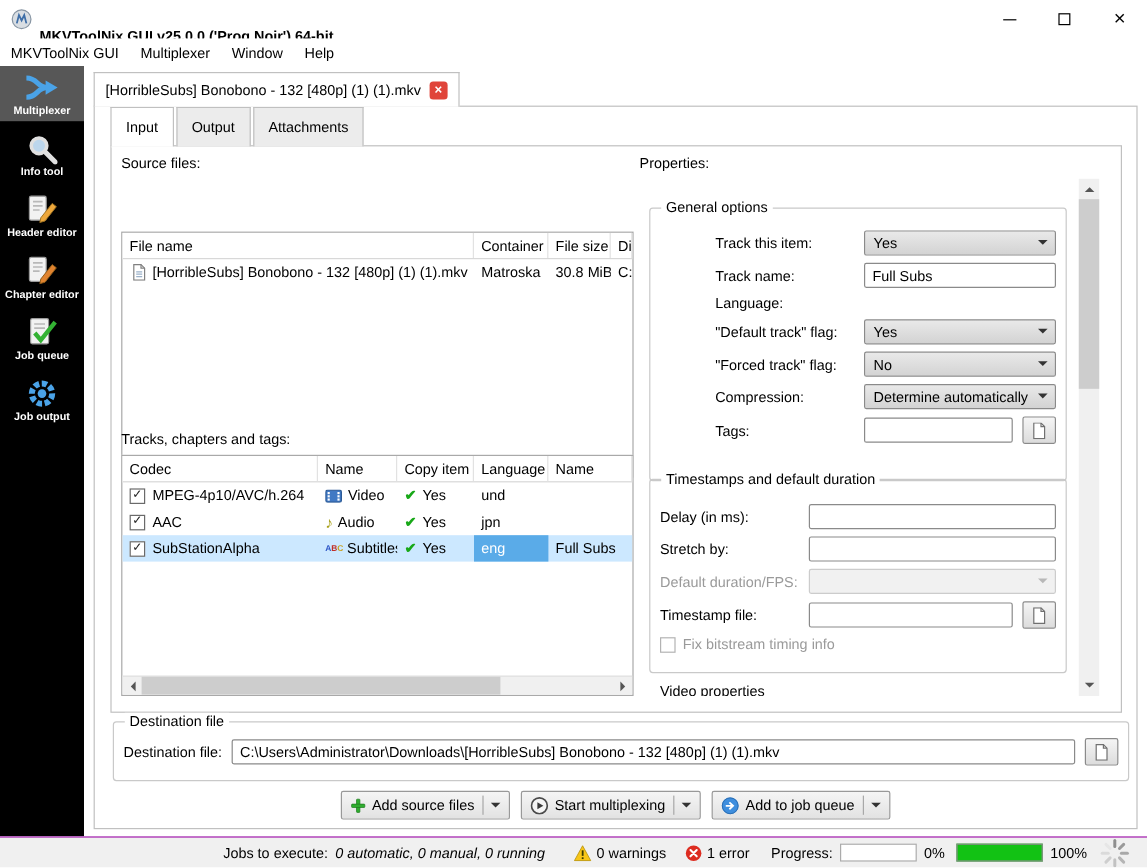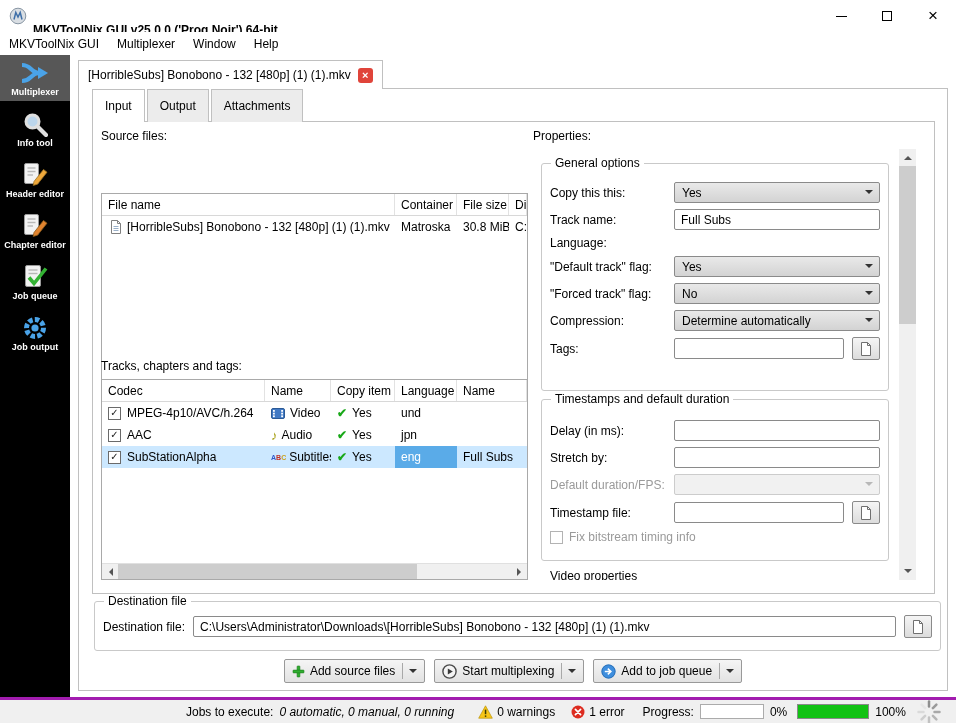--- a/index.html
+++ b/index.html
@@ -77,21 +77,21 @@
   .tri-up { width:0; height:0; border:4px solid transparent; border-bottom-color:#555; margin-top:-3px; }
   .tri-down { width:0; height:0; border:4px solid transparent; border-top-color:#555; margin-bottom:-3px; }
   .vscroll { position:absolute; left:806px; top:27px; width:17px; height:431px; background:#f0f0f0; }
   .vs-btn { height:17px; display:flex; align-items:center; justify-content:center; }
   .vs-btn.down { position:absolute; left:0; right:0; bottom:0; }
   .vs-thumb { position:absolute; left:0; right:0; top:17px; height:158px; background:#cdcdcd; }
 
   
   .props-area { position:absolute; left:440px; top:27px; width:366px; height:431px; overflow:hidden; background:#fff; }
   .groupbox { position:absolute; left:8px; border:1px solid #c9c9c9; border-radius:3px; }
-  .grp-general { top:14px; width:348px; height:228px; padding-top:18px; }
+  .grp-general { top:24px; width:348px; height:228px; padding-top:18px;padding-left:46px; }
   .grp-ts { top:250px; width:348px; height:162px; padding-top:20px; }
   .gtitle { position:absolute; top:-8px; left:9px; background:#fff; padding:0 4px; white-space:nowrap; }
   .frow { display:flex; align-items:center; margin:0 8px 6px 8px; }
   .flabel { width:124px; flex-shrink:0; white-space:nowrap; overflow:hidden; }
   .dim { color:#9a9a9a; }
   .combo { flex:1; height:21px; background:linear-gradient(#e9e9e9,#d3d3d3); border:1px solid #8a8a8a; border-radius:2px; display:flex; align-items:center; padding:0 22px 0 7px; position:relative; white-space:nowrap; overflow:hidden; min-width:0; }
   .combo .caret { position:absolute; right:6px; top:7px; width:0; height:0; border:4px solid transparent; border-top-color:#333; }
   .combo.disabled { background:#f1f1f1; border-color:#cccccc; }
   .combo.disabled .caret { border-top-color:#b8b8b8; }
   .tinput { flex:1; height:21px; border:1px solid #8a8a8a; border-radius:2px; background:#fff; padding:0 6px; font-family:inherit; font-size:12px; color:#000; min-width:0; outline:none; }
@@ -107,21 +107,21 @@
   .dest-label { margin-right:8px; white-space:nowrap; }
 
   
   .btn-row { position:absolute; left:0; width:100%; top:570px; display:flex; justify-content:center; gap:9px; }
   .action-btn { height:24px; display:inline-flex; align-items:center; padding:0 7px; background:linear-gradient(#f5f5f5,#e2e2e2); border:1px solid #999; border-radius:2px; white-space:nowrap; }
   .bicon { margin-right:5px; }
   .btn-split { width:1px; height:16px; background:#a8a8a8; margin:0 6px 0 7px; }
   .btn-caret { width:0; height:0; border:4px solid transparent; border-top-color:#333; margin-top:4px; }
 
   
-  .statusbar { position:absolute; left:0; top:697px; width:956px; height:26px; background:#f0f0f0; border-top:3px solid #a21caf; display:flex; align-items:center; padding-left:186px; }
+  .statusbar { position:absolute; left:0; top:697px; width:956px; height:26px; background:#f0f0f0; border-top:1px solid #a21caf; display:flex; align-items:center; padding-left:186px; }
   .sb-ico { margin-right:4px; }
   .sb-jobs-label { margin-right:6px; }
   .sb-jobs-value { margin-right:24px;font-style:italic; }
   .sb-warn { margin-right:16px; }
   .sb-err { margin-right:18px; }
   .sb-prog { margin-right:6px; }
   .pbar { height:15px; border:1px solid #ababab; background:#fff; }
   .pbar.empty { width:64px; margin-right:6px; }
   .pbar.full { width:72px; margin:0 6px 0 10px; background:#12c214; border-color:#8a8a8a; }
   .spinner { margin-left:auto; margin-right:14px; }
@@ -369,21 +369,21 @@
         </div>
       </div>
 
       <span class="sec-label props-label">Properties:</span>
 
       <div class="props-area">
 
         <div class="groupbox grp-general">
           <span class="gtitle">General options</span>
           <div class="frow">
-            <span class="flabel">Copy this this:</span>
+            <span class="flabel">Track this item:</span>
             <div class="combo">
               <span>Yes</span>
               <span class="caret"></span>
             </div>
           </div>
           <div class="frow">
             <span class="flabel">Track name:</span>
             <input class="tinput" value="Full Subs" style="">
           </div>
           <div class="frow">

